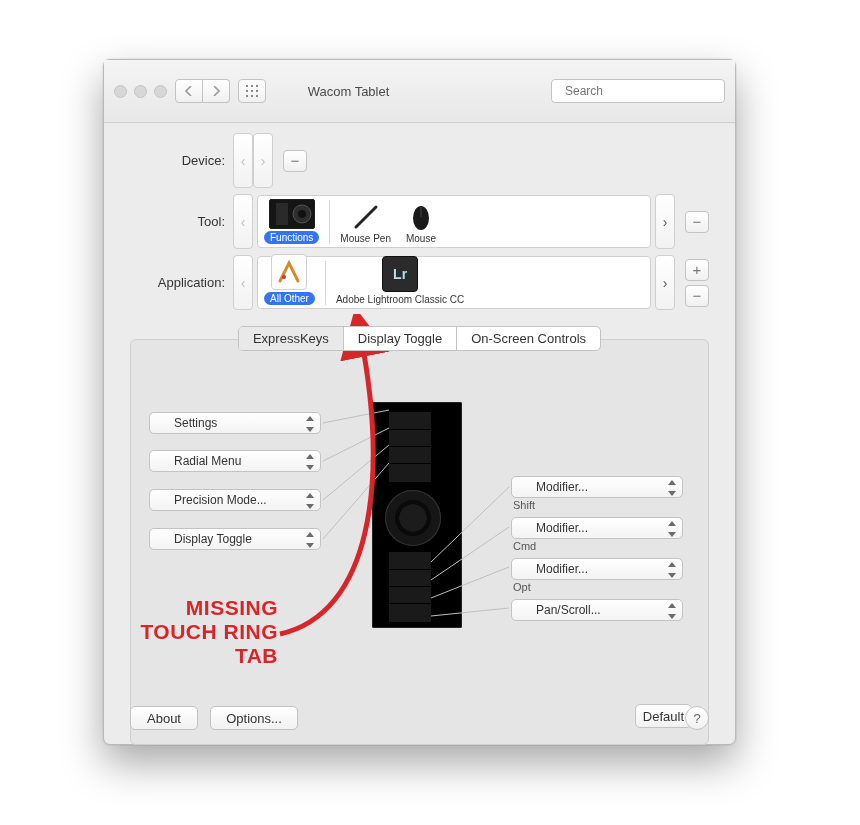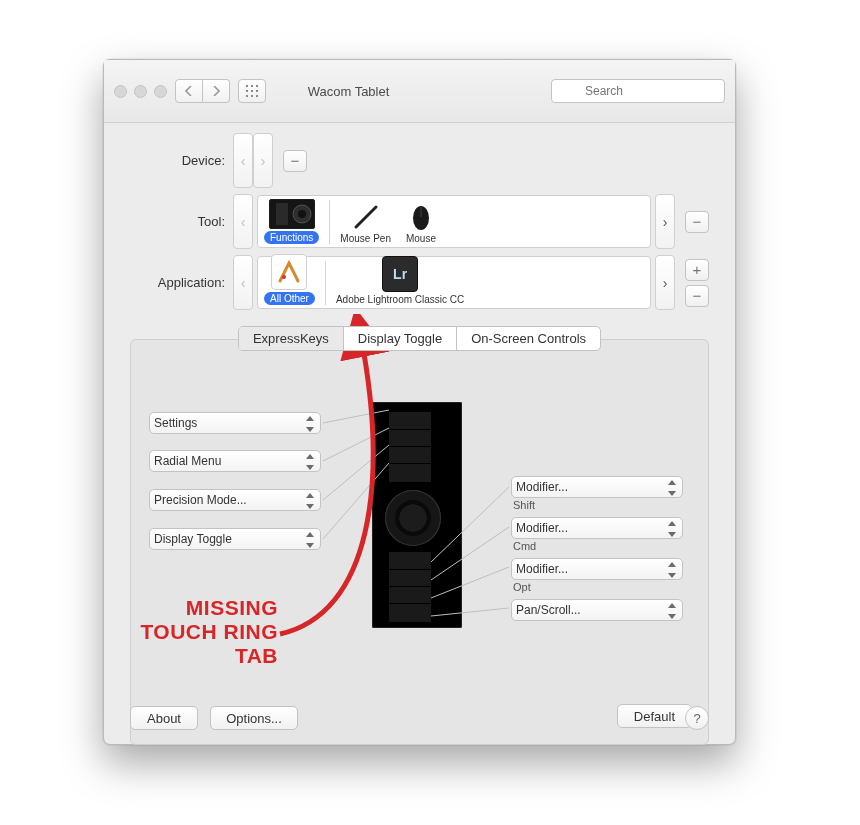--- a/index.html
+++ b/index.html
@@ -10,21 +10,21 @@
   .traffic{display:flex;gap:7px;}
   .dot{width:11px;height:11px;border-radius:50%;background:#d7d7d7;border:1px solid #c3c3c3;}
   .navbtns{display:flex;gap:0;}
   .segbtn{width:26px;height:22px;border:1px solid #c3c3c3;background:linear-gradient(#fff,#f0f0f0);display:flex;align-items:center;justify-content:center;color:#888;}
   .segbtn:first-child{border-radius:4px 0 0 4px;}
   .segbtn:last-child{border-radius:0 4px 4px 0;border-left:none;}
   .gridbtn{width:26px;height:22px;border:1px solid #c3c3c3;background:linear-gradient(#fff,#f0f0f0);border-radius:4px;display:flex;align-items:center;justify-content:center;color:#666;}
   .navbtns svg,.gridbtn svg{display:block}
   .title{flex:1;text-align:center;font-size:13px;color:#4b4b4b;margin-left:-120px;}
   .search{width:160px;height:22px;border:1px solid #c3c3c3;border-radius:4px;background:#fff;display:flex;align-items:center;padding:0 6px;color:#9a9a9a;gap:5px;}
-  .search input{border:none;outline:none;font-size:12px;flex:1;background:transparent;color:#333;margin-left:20px;}
+  .search input{border:none;outline:none;font-size:12px;flex:1;background:transparent;color:#333;}
   
   .selectors{padding:10px 26px 6px 26px;}
   .row{display:flex;align-items:center;margin-bottom:6px;}
   .rowlbl{width:95px;text-align:right;padding-right:8px;font-size:13px;color:#333;}
   .scrollbtn{width:18px;height:53px;border:1px solid #cfcfcf;background:linear-gradient(#fff,#f2f2f2);border-radius:4px;display:flex;align-items:center;justify-content:center;color:#bfbfbf;font-size:14px;}
   .scrollbtn.active{color:#555;}
   .tray{flex:1;height:53px;border:1px solid #cfcfcf;border-radius:4px;background:#fff;margin:0 4px;display:flex;align-items:flex-end;padding:3px 6px 3px 6px;gap:8px;box-sizing:border-box;}
   .item{display:flex;flex-direction:column;align-items:center;gap:2px;font-size:10px;color:#333;position:relative;}
   .item .thumb{width:44px;height:28px;background:#444;border:1px solid #1e1e1e;border-radius:2px;display:flex;align-items:center;justify-content:center;}
   .thumb.pen{background:#fff;border:none;}
@@ -47,32 +47,32 @@
   .panel-inner{position:relative;width:100%;height:100%;}
   
   .tablet{position:absolute;left:241px;top:50px;width:90px;height:226px;background:#000;border-radius:2px;box-shadow:inset 0 0 0 1px #222;}
   .keyblock{position:absolute;left:17px;width:42px;background:#1a1a1a;}
   .keyblock.top{top:10px;height:70px;}
   .keyblock.bot{top:150px;height:70px;}
   .keyline{height:1px;background:#000;margin-top:16px;}
   .keyblock .keyline:first-child{margin-top:17px;}
   .ring{position:absolute;left:13px;top:88px;width:56px;height:56px;border-radius:50%;background:radial-gradient(circle,#1c1c1c 0 34%,#0a0a0a 35% 60%, #222 61% 100%);box-shadow:inset 0 0 0 1px #333, inset 0 0 0 10px #161616;}
   
-  .sel{position:absolute;width:172px;height:22px;border:1px solid #c3c3c3;border-radius:5px;background:linear-gradient(#fff,#f3f3f3);display:flex;align-items:center;padding:0 18px 0 4px;font-size:12px;color:#333;box-sizing:border-box;}
+  .sel{position:absolute;width:172px;height:22px;border:1px solid #c3c3c3;border-radius:5px;background:linear-gradient(#fff,#f3f3f3);display:flex;align-items:center;padding:0 18px 0 24px;font-size:12px;color:#333;box-sizing:border-box;}
   .sel::after{content:"";position:absolute;right:6px;top:5px;width:10px;height:12px;background:
     linear-gradient(#777,#777) no-repeat center 2px/8px 1px,
     linear-gradient(#777,#777) no-repeat center 9px/8px 1px;
     clip-path:polygon(50% 0,100% 40%,0 40%,50% 0,0 60%,100% 60%,50% 100%,0 60%);
     background:none;}
   .sel .ud{position:absolute;right:5px;top:3px;width:10px;height:16px;display:flex;flex-direction:column;align-items:center;justify-content:space-between;}
   .tri{width:0;height:0;border-left:4px solid transparent;border-right:4px solid transparent;}
   .tri.up{border-bottom:5px solid #6b6b6b;}
   .tri.dn{border-top:5px solid #6b6b6b;}
   .sublbl{position:absolute;font-size:11px;color:#555;}
-  .btn{height:22px;border:1px solid #c3c3c3;border-radius:5px;background:linear-gradient(#fff,#f1f1f1);padding:0 16px;font-size:13px;color:#333;display:inline-flex;align-items:center;}
+  .btn{height:22px;border:1px solid #c3c3c3;border-radius:5px;background:linear-gradient(#fff,#f1f1f1);padding:0 7px;font-size:13px;color:#333;display:inline-flex;align-items:center;}
   .default-btn{position:absolute;right:16px;bottom:16px;}
   
   .footer{position:absolute;left:26px;right:26px;bottom:14px;display:flex;align-items:center;gap:12px;}
   .help{width:22px;height:22px;border:1px solid #c3c3c3;border-radius:50%;background:linear-gradient(#fff,#f1f1f1);display:flex;align-items:center;justify-content:center;color:#666;font-size:13px;margin-left:auto;}
   
   .annot-text{position:absolute;color:#d7262a;font-weight:800;font-size:21px;line-height:1.15;text-align:right;letter-spacing:.5px;}
   .arrow-svg{position:absolute;pointer-events:none;}
   
   .lines-svg{position:absolute;left:0;top:0;pointer-events:none;}
 </style>

